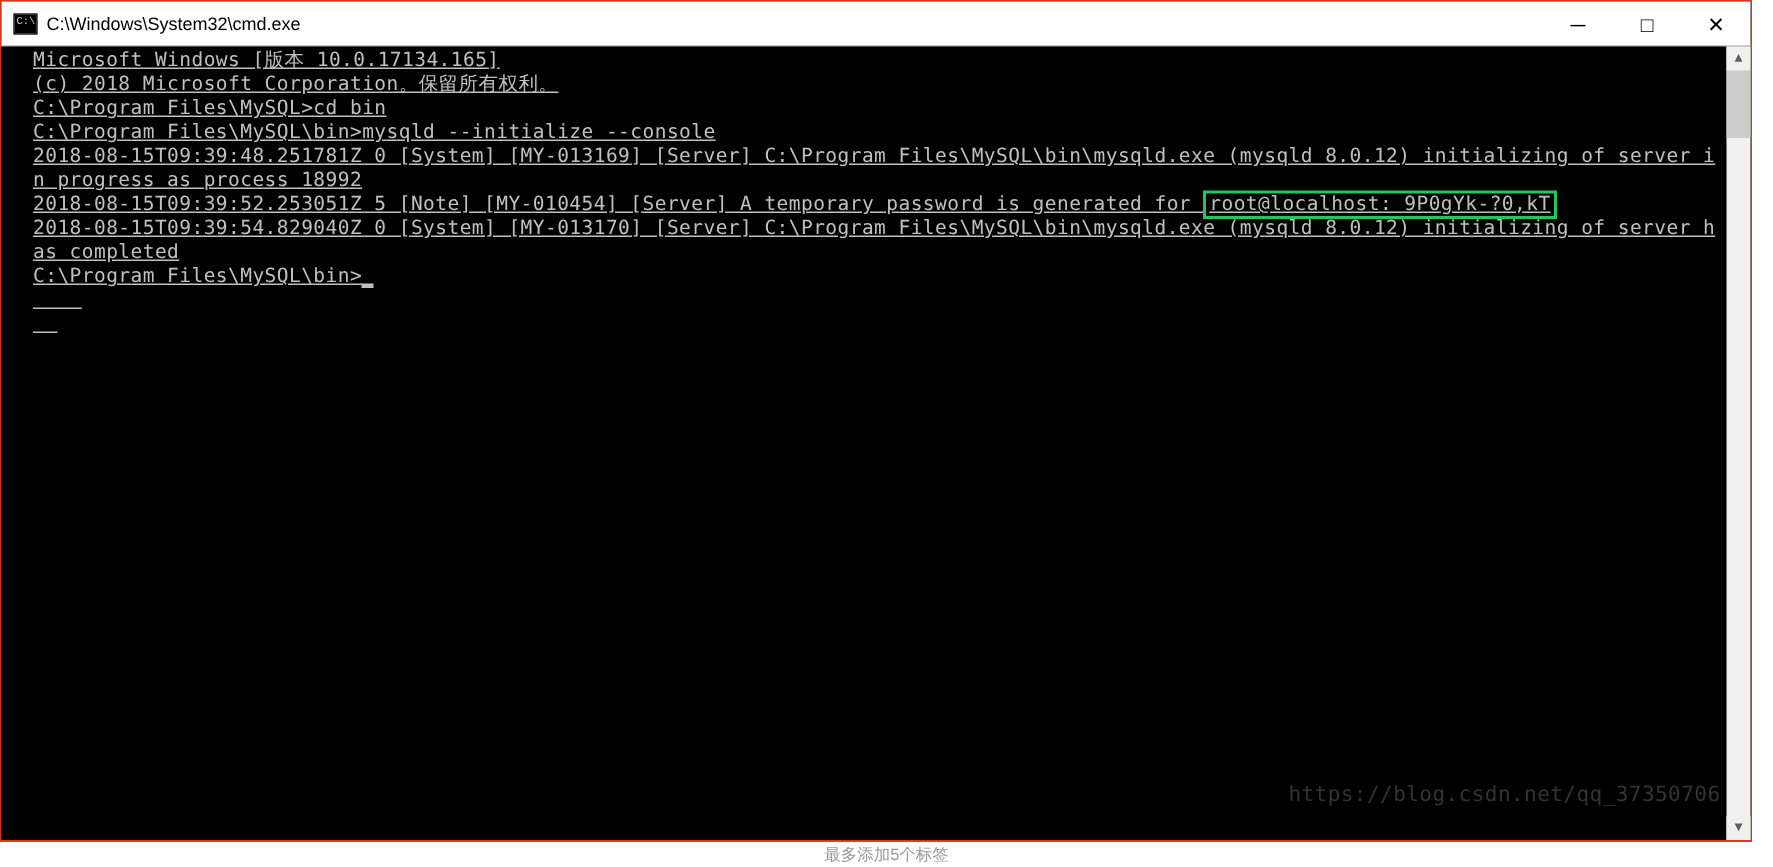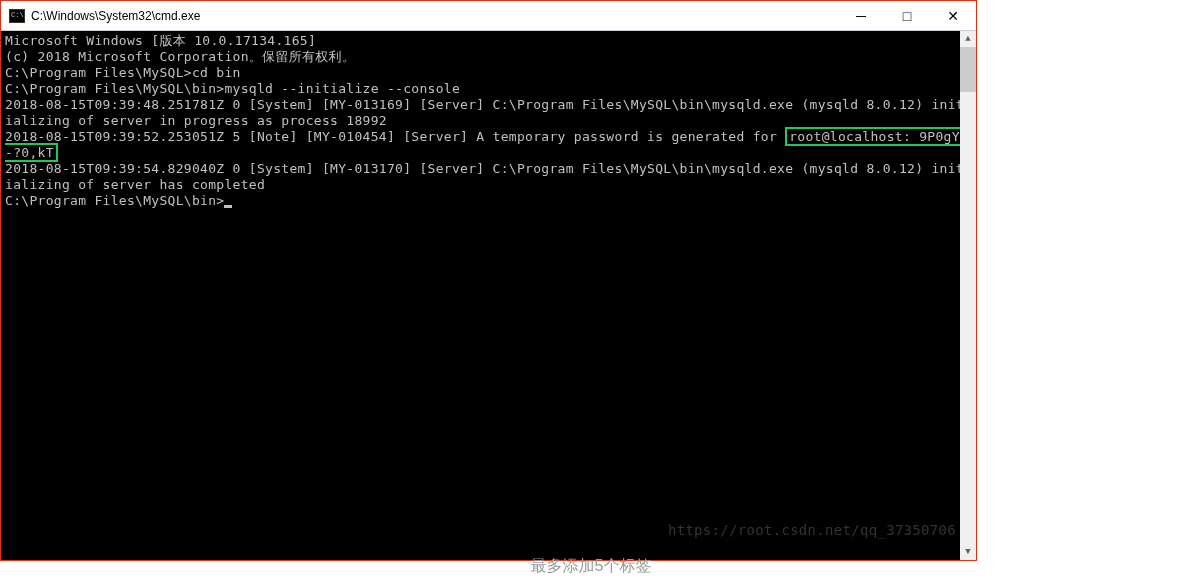--- a/index.html
+++ b/index.html
@@ -9,21 +9,21 @@
     }
     body {
       width: 1182px;
       height: 578px;
       background: #fff;
       font-family: 'Consolas', 'Courier New', monospace;
       position: relative;
       overflow: hidden;
     }
     .window {
-      width: 977px;
+      width: 1168px;
       height: 561px;
       border: 1px solid #d63518;
       position: relative;
       background: #000;
     }
     .titlebar {
       height: 30px;
       background: #fff;
       display: flex;
       align-items: center;
@@ -65,26 +65,27 @@
       font-size: 14px;
       font-family: 'Segoe UI', sans-serif;
       cursor: pointer;
     }
     .terminal {
       position: relative;
       background: #000;
       color: #c0c0c0;
       font-size: 13px;
       line-height: 16px;
-      padding: 2px 4px;
+      padding: 2px 21px;
       height: calc(100% - 30px);
       white-space: pre-wrap;
       word-break: break-all;
       font-family: 'NSimSun', 'SimSun', 'Consolas', monospace;
       letter-spacing: 0.3px;
+      text-decoration: underline;
     }
     .terminal-line {
       display: block;
     }
     .highlight-box {
       border: 2px solid #22c55e;
       display: inline;
       padding: 0 2px;
     }
     .cursor {
@@ -131,41 +132,41 @@
       color: #555;
       font-size: 14px;
       font-family: 'Consolas', monospace;
       opacity: 0.6;
     }
     .bottom-text {
       position: absolute;
       bottom: 1px;
       left: 50%;
       transform: translateX(-50%);
-      font-size: 16px;
+      font-size: 11px;
       color: #999;
       font-family: 'Microsoft YaHei', sans-serif;
     }
   </style>
 </head>
 <body>
 
 <div class="window">
   <div class="titlebar">
     <div class="titlebar-icon"></div>
     <div class="titlebar-title">C:\Windows\System32\cmd.exe</div>
     <div class="window-controls">
       <div class="window-btn">─</div>
       <div class="window-btn">□</div>
       <div class="window-btn close">✕</div>
     </div>
   </div>
 
   <div class="terminal"><span class="terminal-line">Microsoft Windows [版本 10.0.17134.165]</span><span class="terminal-line">(c) 2018 Microsoft Corporation。保留所有权利。</span><span class="terminal-line"></span><span class="terminal-line">C:\Program Files\MySQL&gt;cd bin</span><span class="terminal-line"></span><span class="terminal-line">C:\Program Files\MySQL\bin&gt;mysqld --initialize --console</span><span class="terminal-line">2018-08-15T09:39:48.251781Z 0 [System] [MY-013169] [Server] C:\Program Files\MySQL\bin\mysqld.exe (mysqld 8.0.12) initializing of server in progress as process 18992</span><span class="terminal-line"><span>2018-08-15T09:39:52.253051Z 5 [Note] [MY-010454] [Server] A temporary password is generated for </span><span class="highlight-box">root@localhost: 9P0gYk-?0,kT</span></span><span class="terminal-line">2018-08-15T09:39:54.829040Z 0 [System] [MY-013170] [Server] C:\Program Files\MySQL\bin\mysqld.exe (mysqld 8.0.12) initializing of server has completed</span><span class="terminal-line"></span><span><span>C:\Program Files\MySQL\bin&gt;</span><span class="cursor"></span></span>
-    <div class="watermark">https://root.csdn.net/qq_37350706</div>
+    <div class="watermark">https://blog.csdn.net/qq_37350706</div>
   </div>
 
   <div class="scrollbar">
     <div class="scrollbar-btn">▲</div>
     <div class="scrollbar-thumb"></div>
     <div class="scrollbar-btn scrollbar-btn-down">▼</div>
   </div>
 </div>
 
 <div class="bottom-text">最多添加5个标签</div>

